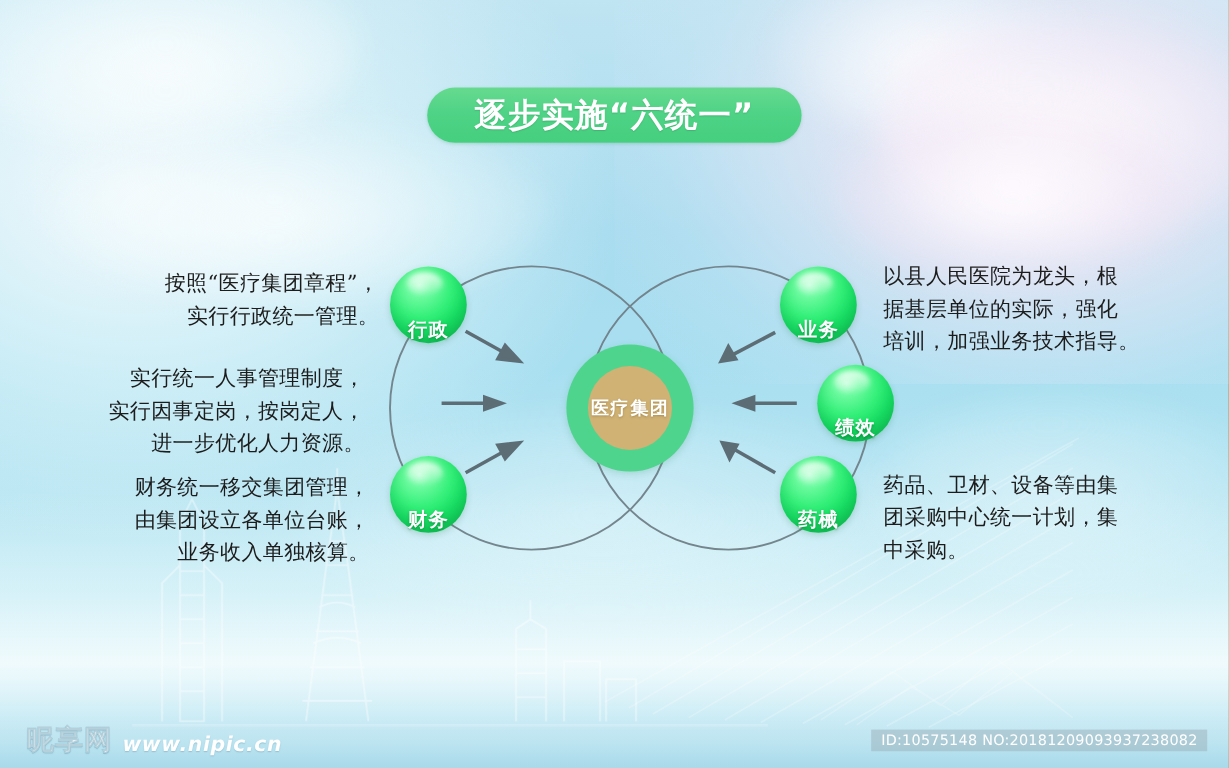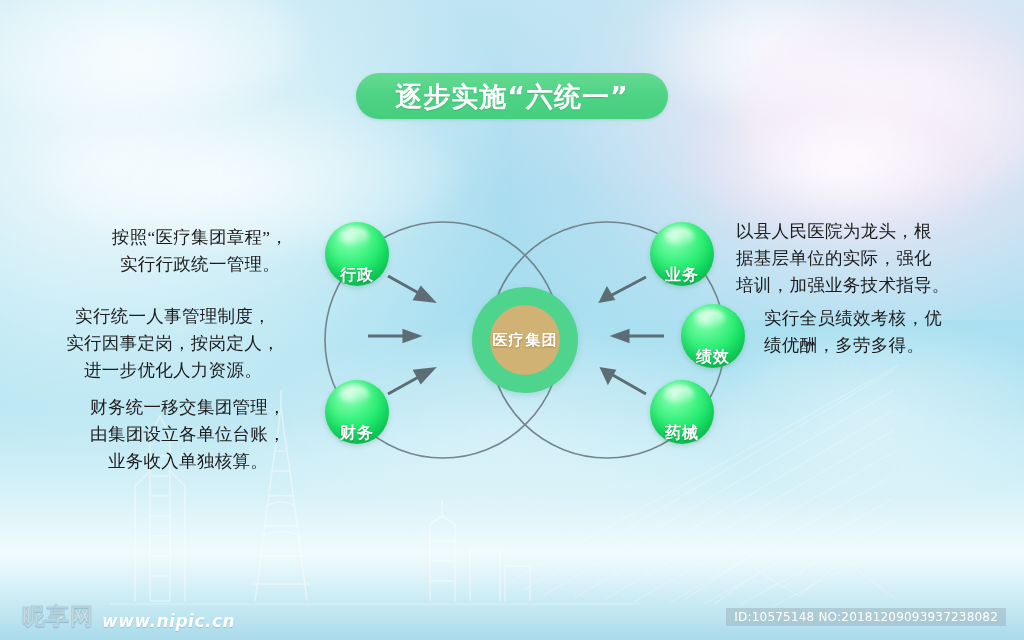--- a/index.html
+++ b/index.html
@@ -120,21 +120,21 @@
   
   .note {
     position: absolute;
     color: #1c1c1c;
     font-family: "DejaVu Serif", "Liberation Serif", serif;
     font-size: 17.5px;
     line-height: 27px;
     white-space: pre-line;
     letter-spacing: 0.3px;
   }
-  .note.left  { text-align: center; font-family: Liberation Serif, serif; }
+  .note.left  { text-align: right; }
   .note.right { text-align: left; }
 
   .note-l1 { left: 84px;  top: 224px; width: 232px; }
   .note-l2 { left: 42px;  top: 303px; width: 262px; }
   .note-l3 { left: 68px;  top: 394px; width: 240px; }
   .note-r1 { left: 736px; top: 218px; width: 262px; }
   .note-r2 { left: 764px; top: 305px; width: 232px; }
   .note-r3 { left: 736px; top: 392px; width: 262px; }
 
   
@@ -376,22 +376,23 @@
 实行行政统一管理。</div>
   <div class="note left note-l2">实行统一人事管理制度，
 实行因事定岗，按岗定人，
 进一步优化人力资源。</div>
   <div class="note left note-l3">财务统一移交集团管理，
 由集团设立各单位台账，
 业务收入单独核算。</div>
   <div class="note right note-r1">以县人民医院为龙头，根
 据基层单位的实际，强化
 培训，加强业务技术指导。</div>
-  <div class="note right note-r2">实行全员绩效考核，优
-绩优酬，多劳多得。</div>
+  <div class="note right note-r3">药品、卫材、设备等由集
+团采购中心统一计划，集
+中采购。</div>
 
   <div class="footer-brand">
     <span class="brand-cn">昵享网</span>
     <span class="brand-url">www.nipic.cn</span>
   </div>
   <div class="id-badge">ID:10575148 NO:20181209093937238082</div>
 
 </div>
 
 </body></html>

